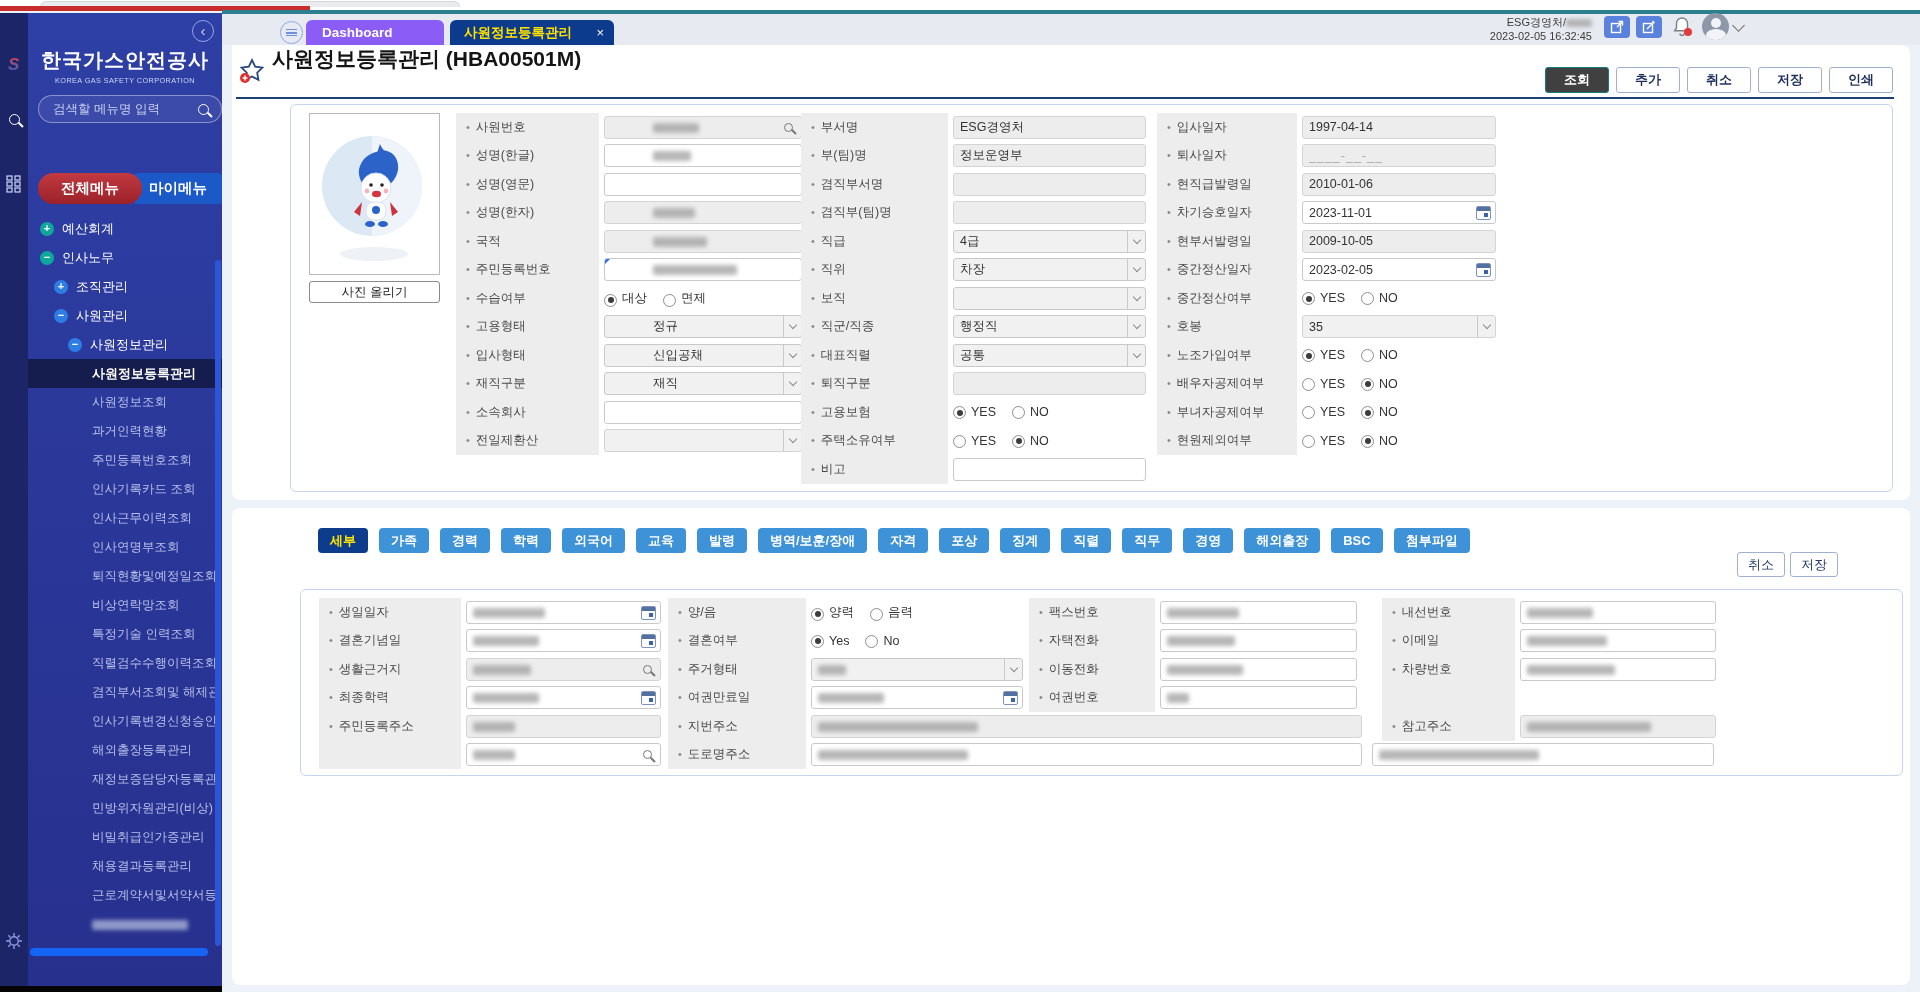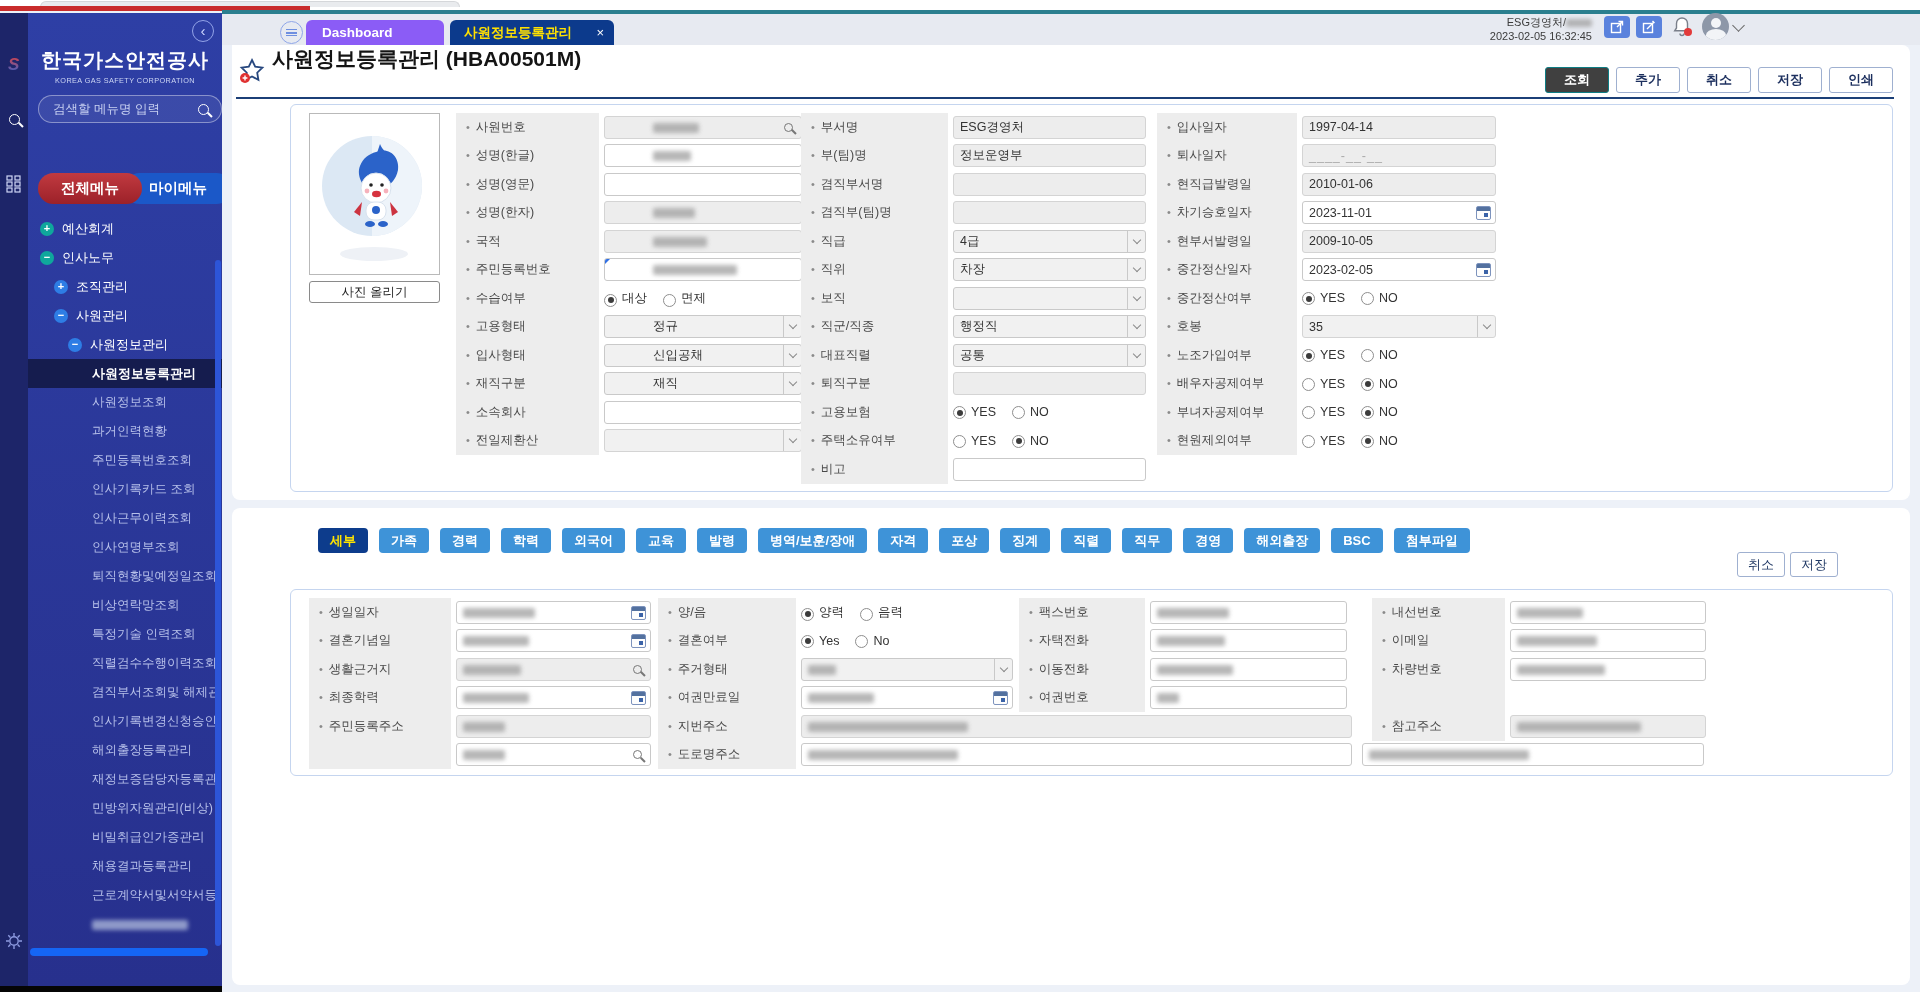--- a/index.html
+++ b/index.html
@@ -73,21 +73,21 @@
   #star { left:6px; top:12px; }
   #ptitle { left:40px; top:0; font-size:21px; font-weight:bold; color:#141414; }
   #divider { left:4px; right:16px; top:52px; height:2px; background:#1b3f77; }
   #toolbar { right:17px; top:22px; display:flex; gap:7px; }
   .tbtn { min-width:64px; height:26px; border:1px solid #9fb0d0; border-radius:3px; background:#fff; color:#1c2f5e; font-size:13px; font-weight:bold; display:flex; align-items:center; justify-content:center; padding:0 12px; }
   .tbtn.primary { background:#404040; border-color:#0e7d84; color:#fff; }
 
   
   .panel { position:absolute; border:1px solid #c5d5ef; border-radius:6px; }
   #panel1 { left:58px; top:59px; width:1603px; height:388px; }
-  #panel2 { left:58px; top:81px; width:1603px; height:187px;padding-left:15px; }
+  #panel2 { left:68px; top:81px; width:1603px; height:187px;padding-left:15px; }
   #photo { position:absolute; left:18px; top:8px; width:131px; height:162px; border:1px solid #b9b9b9; background:#fff; }
   #photobtn { position:absolute; left:18px; top:176px; width:131px; height:22px; border:1px solid #8a8a8a; border-radius:3px; background:#fff; font-size:12.5px; color:#222; display:flex; align-items:center; justify-content:center; }
   .fgroup { position:absolute; top:8px; }
   #g1 { left:165px; } #g2 { left:510px; } #g3 { left:866px; }
   #bg1 { left:18px; } #bg2 { left:367px; } #bg3 { left:728px; } #bg4 { left:1081px; }
   .frow { height:28.5px; display:flex; align-items:center; }
   .flabel { height:100%; background:#ededed; display:flex; align-items:center; padding-left:10px; font-size:12.5px; color:#4a4a4a; flex:none; }
   .frow.nolabel .flabel { background:transparent; }
   .ltext::before { content:'•'; color:#8a8a8a; margin-right:6px; font-size:11px; }
   .ltext.nob::before { content:''; margin:0; }

